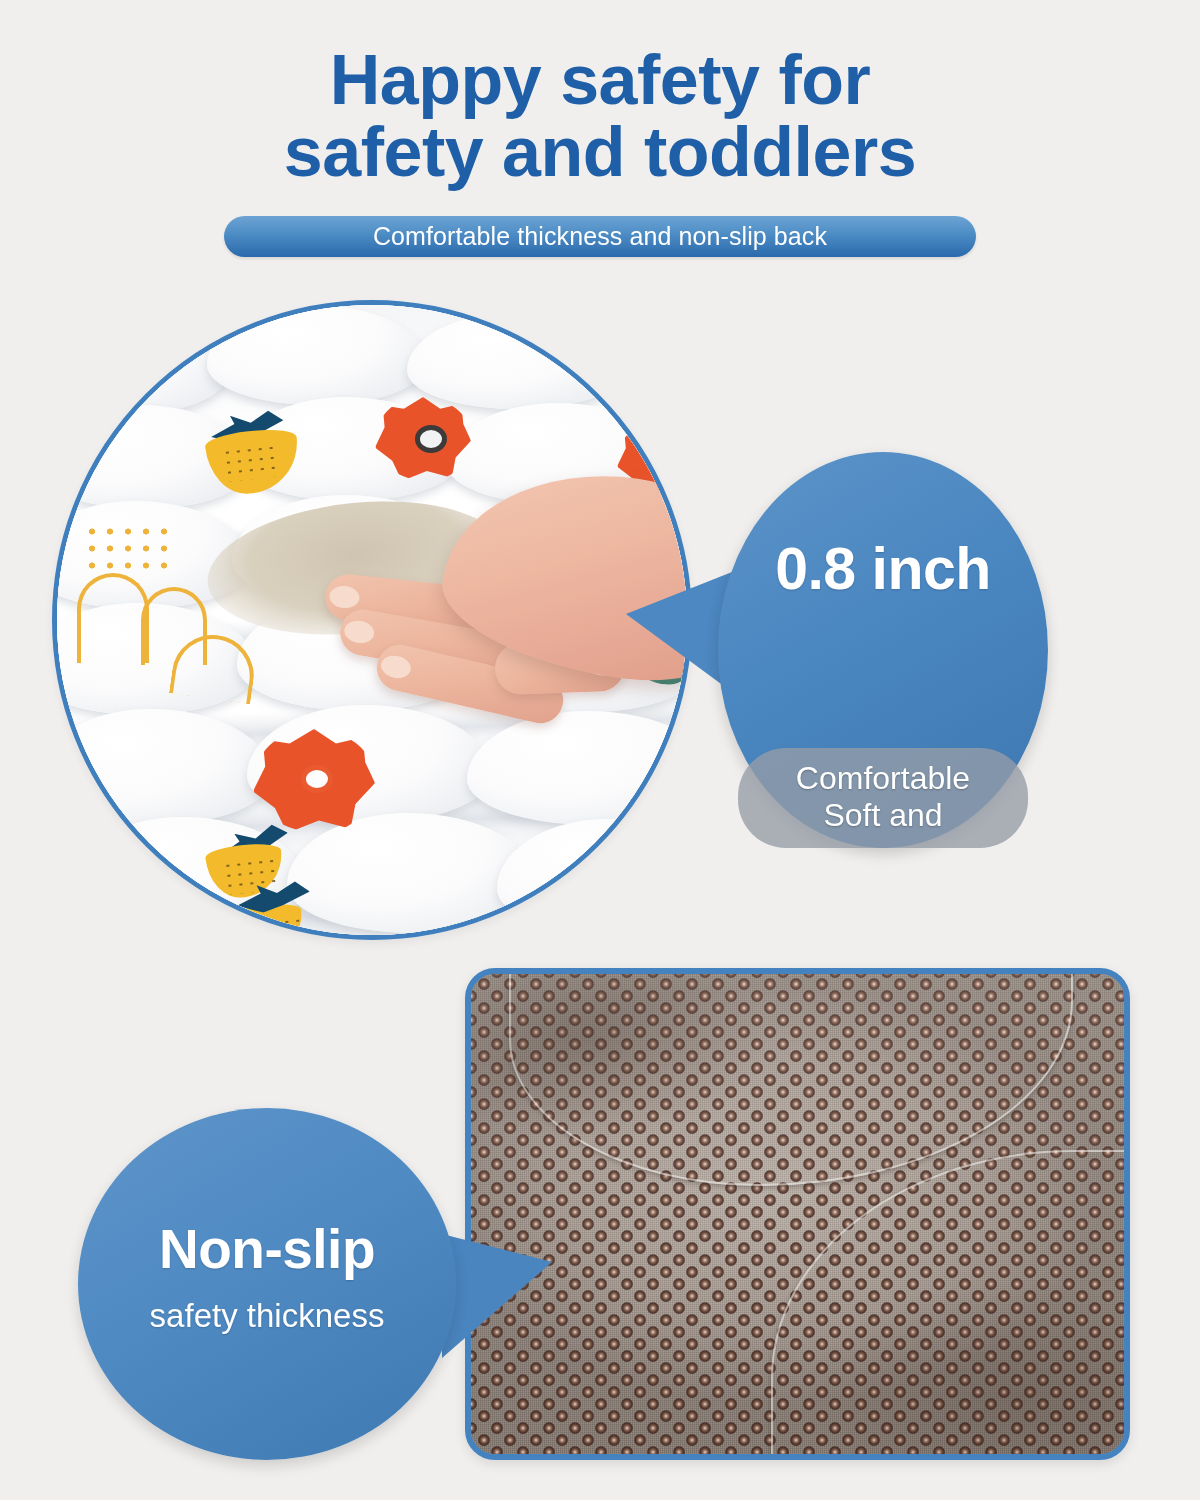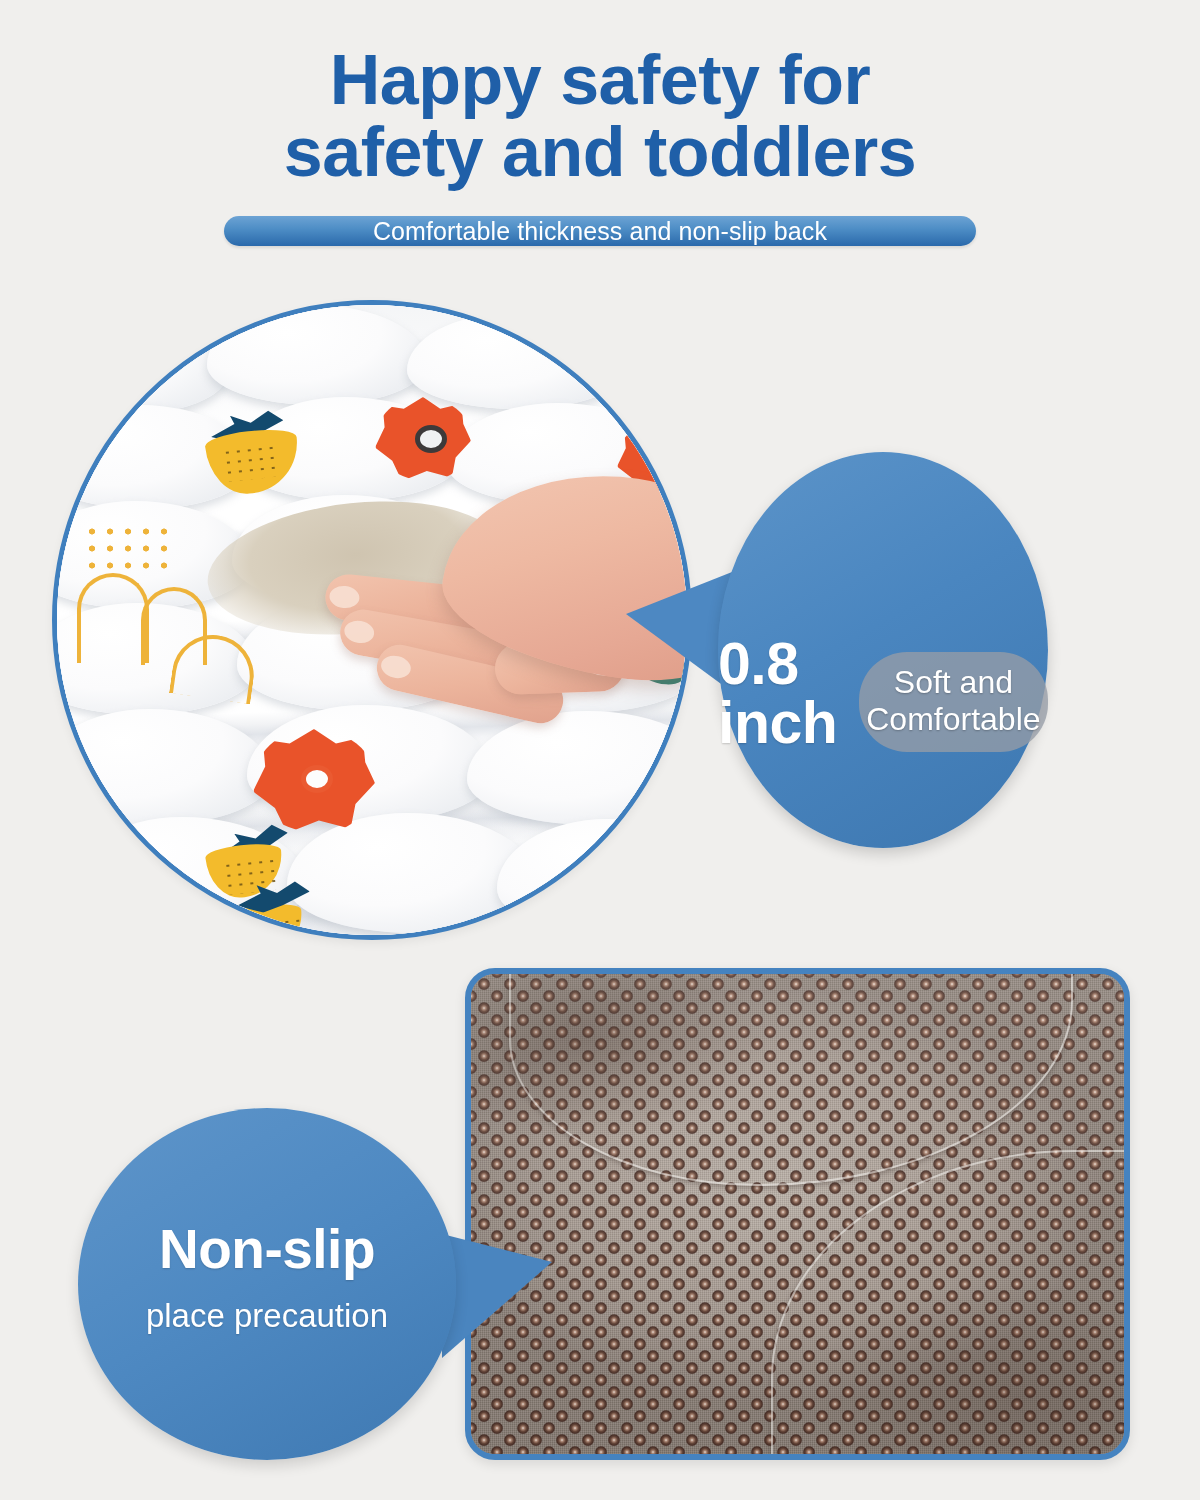--- a/index.html
+++ b/index.html
@@ -35,21 +35,21 @@
   .title .line {
     display: block;
   }
   .subtitle-wrap {
     margin-top: 28px;
     display: flex;
     justify-content: center;
   }
   .subtitle-pill {
     width: 752px;
-    height: 30px;
+    height: 41px;
     border-radius: 26px;
     background: linear-gradient(to bottom, #6da3d4 0%, #4e8ec6 42%, #2a69ab 100%);
     box-shadow: 0 2px 3px rgba(0,0,0,0.10);
     display: flex;
     align-items: center;
     justify-content: center;
   }
   .subtitle-text {
     color: #ffffff;
     font-size: 25px;
@@ -211,20 +211,21 @@
     top: 120px;
     width: 0; height: 0;
     border-top: 42px solid transparent;
     border-bottom: 78px solid transparent;
     border-right: 106px solid #4d88c2;
   }
   .bubble-inch .content {
     position: absolute;
     inset: 0;
     display: flex;
+    flex-direction: column;
     align-items: center;
     justify-content: space-between;
     padding-top: 88px;
     box-sizing: border-box;
   }
   .inch-value {
     color: #ffffff;
     font-size: 59px;
     font-weight: bold;
     letter-spacing: -0.5px;
@@ -444,33 +445,33 @@
 
   </div>
 </div>
 
 <div class="bubble-inch">
   <div class="tail"></div>
   <div class="ball"></div>
   <div class="content">
     <div class="inch-value">0.8 inch</div>
     <div class="soft-pill">
+      <span>Comfortable</span>
       <span>Soft and</span>
-      <span>Comfortable</span>
     </div>
   </div>
 </div>
 
 <div class="photo-rect">
   <div class="grip-art"></div>
   <div class="grip-seam seam-a"></div>
   <div class="grip-seam seam-b"></div>
   <div class="grip-shade"></div>
 </div>
 
 <div class="bubble-slip">
   <div class="tail"></div>
   <div class="ball"></div>
   <div class="content">
     <div class="slip-title">Non-slip</div>
-    <div class="slip-sub">place precaution</div>
+    <div class="slip-sub">safety thickness</div>
   </div>
 </div>
 
 </body></html>

